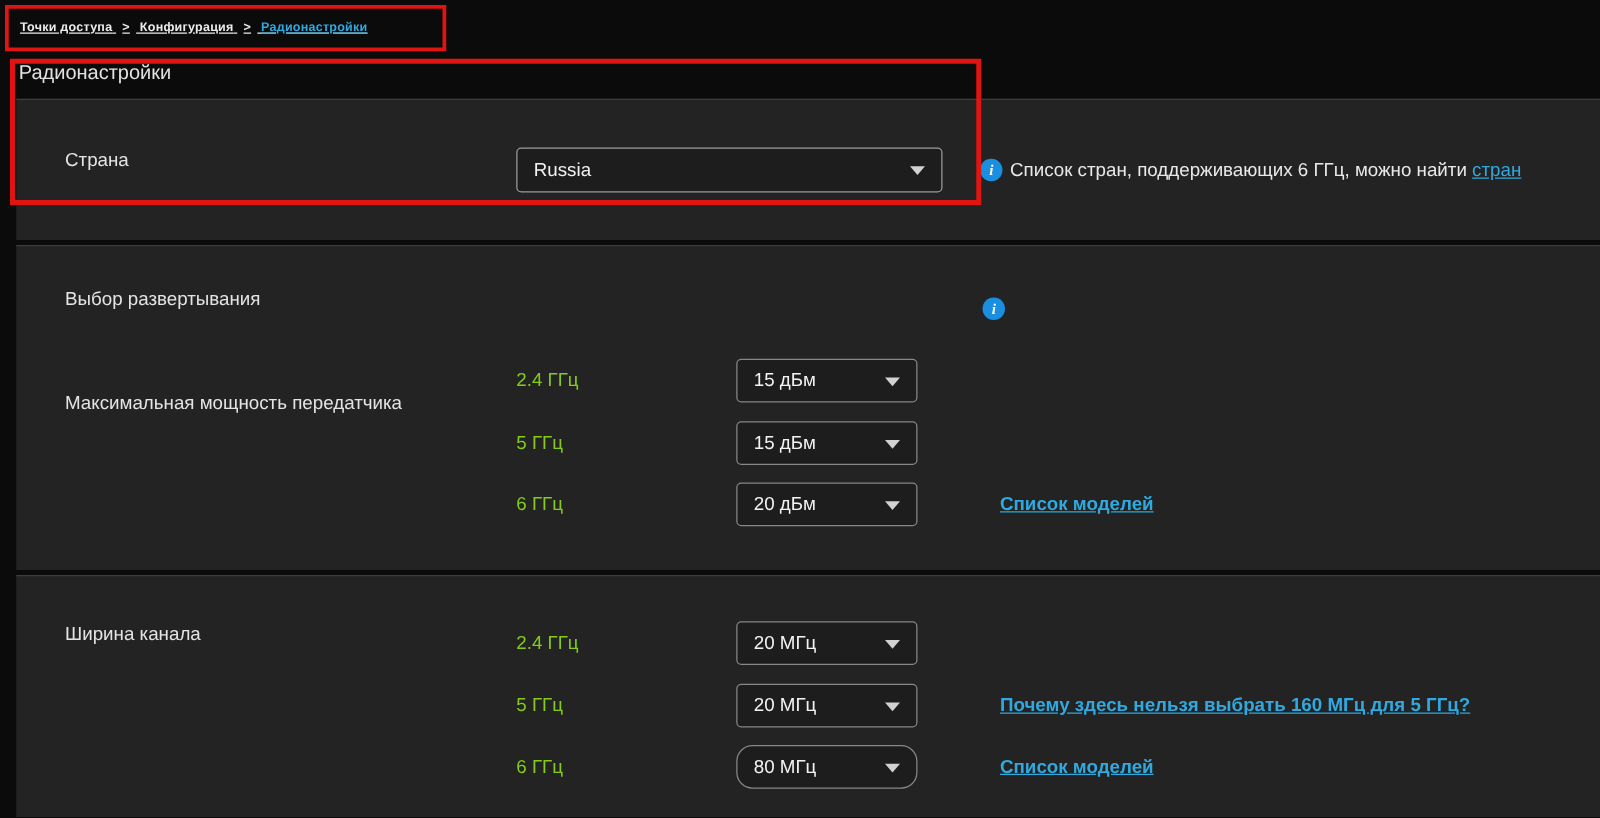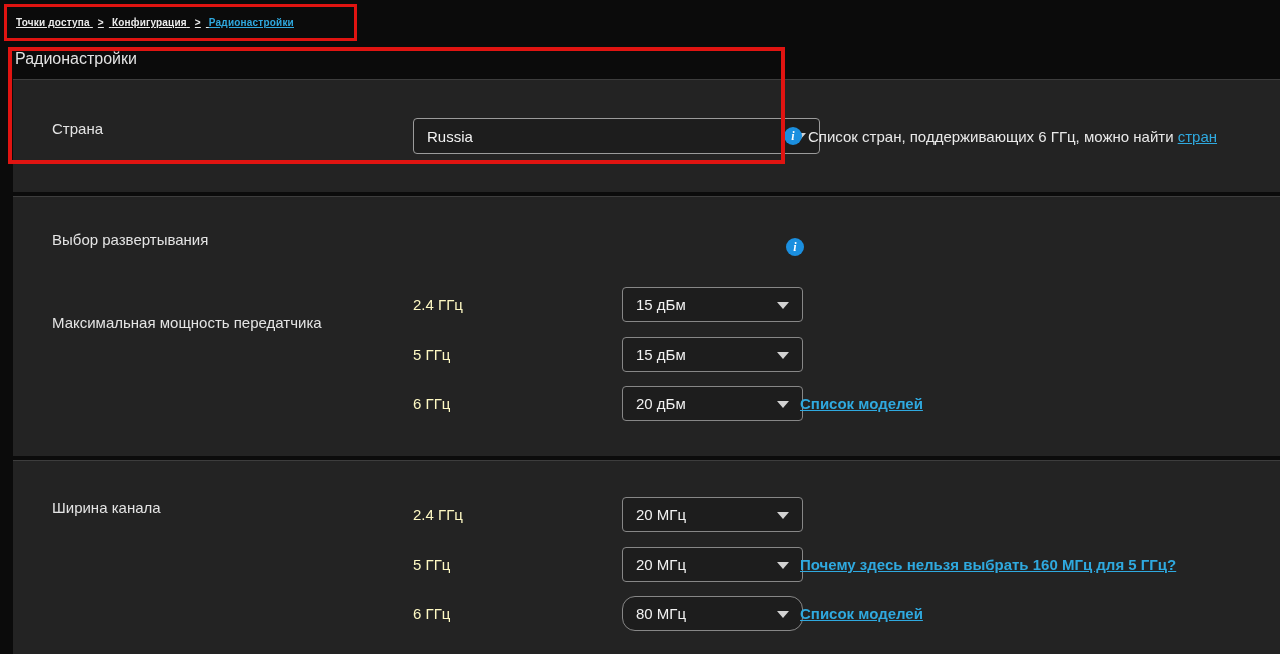--- a/index.html
+++ b/index.html
@@ -29,25 +29,25 @@
   .breadcrumb .sep{margin:0 5px;color:#ececec;}
   .crumb-link,.link{color:var(--link);text-decoration:underline;cursor:pointer;}
 
   .page-title{position:absolute;left:15px;top:50px;z-index:2;font-size:16px;color:#e2e2e2;}
 
   .red-box{position:absolute;border:3px solid var(--annotation);z-index:6;pointer-events:none;}
   #annotation-breadcrumb{left:4px;top:4px;width:353px;height:37px;}
   #annotation-country{left:8px;top:47px;width:777px;height:117px;border-width:4px;}
 
   .field-label{position:absolute;left:52px;z-index:2;font-size:15px;color:var(--text);}
-  .band-label{position:absolute;left:413px;z-index:2;font-size:15px;color:#fef9c3;line-height:35px;height:35px;}
+  .band-label{position:absolute;left:413px;z-index:2;font-size:15px;color:#84cc16;line-height:35px;height:35px;}
 
   .dd{position:absolute;z-index:2;background:var(--dd-bg);border:1px solid var(--dd-border);border-radius:4px;cursor:pointer;}
-  .dd-big{left:413px;width:407px;height:36px;}
-  .dd-small{left:622px;width:181px;height:35px;border-color:var(--dd-border-sm);}
+  .dd-big{left:413px;width:341px;height:36px;}
+  .dd-small{left:589px;width:145px;height:35px;border-color:var(--dd-border-sm);}
   .dd-value{position:absolute;left:13px;top:0;bottom:0;display:flex;align-items:center;font-size:15px;color:var(--text-bright);white-space:nowrap;}
   .caret{position:absolute;right:13px;top:50%;margin-top:-3px;width:0;height:0;
          border-left:6px solid transparent;border-right:6px solid transparent;border-top:7px solid #d2d2d2;}
 
   .info-icon{position:absolute;z-index:2;width:18px;height:18px;border-radius:50%;background:var(--info);
              color:#fff;font-size:12px;font-weight:700;font-style:italic;text-align:center;line-height:18px;cursor:pointer;
              font-family:"Liberation Serif", serif;}
   .inline-note{position:absolute;left:808px;z-index:2;font-size:15px;color:#e9e9e9;white-space:nowrap;}
   .row-link{position:absolute;left:800px;z-index:2;font-size:15px;line-height:35px;white-space:nowrap;font-weight:bold;}
 </style>

